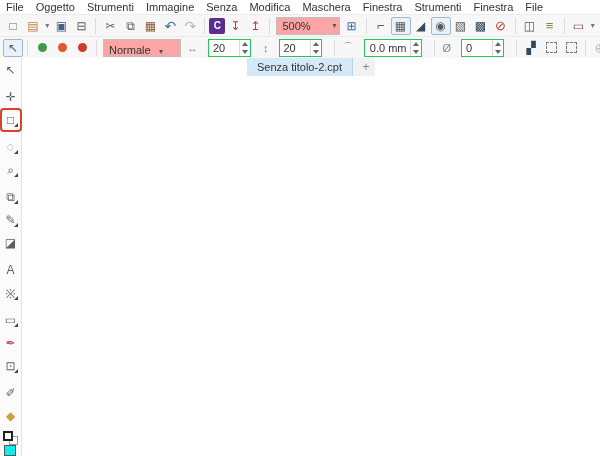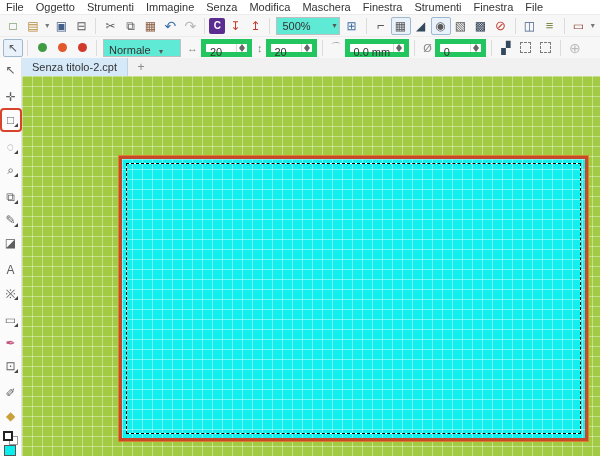--- a/index.html
+++ b/index.html
@@ -13,25 +13,25 @@
 
   
   .toolbar { height:22px; background:#f7f7f7; border-top:1px solid #ececec;
              display:flex; align-items:center; padding:0 3px; }
   .tbtn { width:20px; height:18px; display:flex; align-items:center; justify-content:center;
           border:1px solid transparent; border-radius:2px; font-size:12px; color:#5a5a5a;
           background:transparent; cursor:pointer; flex:0 0 auto; }
   .tbtn.pressed { border-color:#9eb8cf; background:#e9f2fb; }
   .caret { font-size:8px; color:#777; width:9px; text-align:center; cursor:pointer; }
   .sep { width:1px; height:16px; background:#dcdcdc; margin:0 4px; flex:0 0 auto; }
-  .combo { display:flex; align-items:center; height:18px; border:1px solid #bfbfbf; background:#5eead4;
+  .combo { display:flex; align-items:center; height:18px; border:1px solid #bfbfbf; background:#fca5a5;
            padding:0 2px 0 5px; margin:0 2px; cursor:pointer; }
   .combo .val { min-width:44px; }
   .combo .dn { font-size:8px; color:#555; padding-left:6px; }
-  .spinbox { display:flex; align-items:stretch; height:18px; border:5px solid #22c55e; background:#fff; margin:0 1px; }
+  .spinbox { display:flex; align-items:stretch; height:18px; border:1px solid #22c55e; background:#fff; margin:0 8px;justify-content:flex-end; }
   .spinbox .val { min-width:30px; padding:2px 3px 0 4px; }
   .spinbox .arrows { width:11px; border-left:1px solid #d8d8d8; display:flex; flex-direction:column; }
   .spinbox .arrows i { flex:1; display:flex; align-items:center; justify-content:center; cursor:pointer; }
   .tri-up { width:0; height:0; border-left:3px solid transparent; border-right:3px solid transparent; border-bottom:4px solid #666; }
   .tri-dn { width:0; height:0; border-left:3px solid transparent; border-right:3px solid transparent; border-top:4px solid #666; }
   .ico-label { font-size:11px; color:#888; margin:0 2px 0 4px; }
   .dot { width:9px; height:9px; border-radius:50%; display:inline-block; }
   .dash-sq { width:11px; height:11px; border:1px dashed #7a7a7a; display:inline-block; }
 
   
@@ -43,21 +43,21 @@
   .tool.gap { margin-top:4px; }
   .tool.highlight { box-shadow:0 0 0 2px #d8432c; border-radius:2px; }
   .tool .corner { position:absolute; right:2px; bottom:3px; width:0; height:0;
                   border-left:4px solid transparent; border-bottom:4px solid #444; }
 
   .color-control { margin-top:2px; width:18px; position:relative; height:38px; flex:0 0 auto; cursor:pointer; }
   .swatch-back { position:absolute; left:7px; top:5px; width:9px; height:9px; background:#fff; border:1px solid #999; }
   .swatch-front { position:absolute; left:1px; top:0; width:10px; height:10px; background:#fff; border:2px solid #222; }
   .swatch-fill { position:absolute; left:2px; top:14px; width:12px; height:11px; border:1px solid #555; }
 
-  .right-col { flex:1; display:flex; flex-direction:column; }
+  .right-col { flex:1; display:flex; flex-direction:column;align-items:center; }
   .tabbar { height:18px; background:#f1f1f1; display:flex; align-items:center; }
   .tab { height:18px; display:flex; align-items:center; padding:0 10px; background:#d6e9f8;
          border-right:1px solid #bcd3e6; color:#333; cursor:pointer; }
   .newtab { width:18px; height:14px; display:flex; align-items:center; justify-content:center;
             color:#8a8a8a; font-size:12px; margin-left:4px; cursor:pointer; }
 
   
   .canvas { flex:1; position:relative; overflow:hidden;
             background-color:#a2ca42;
             background-image:

